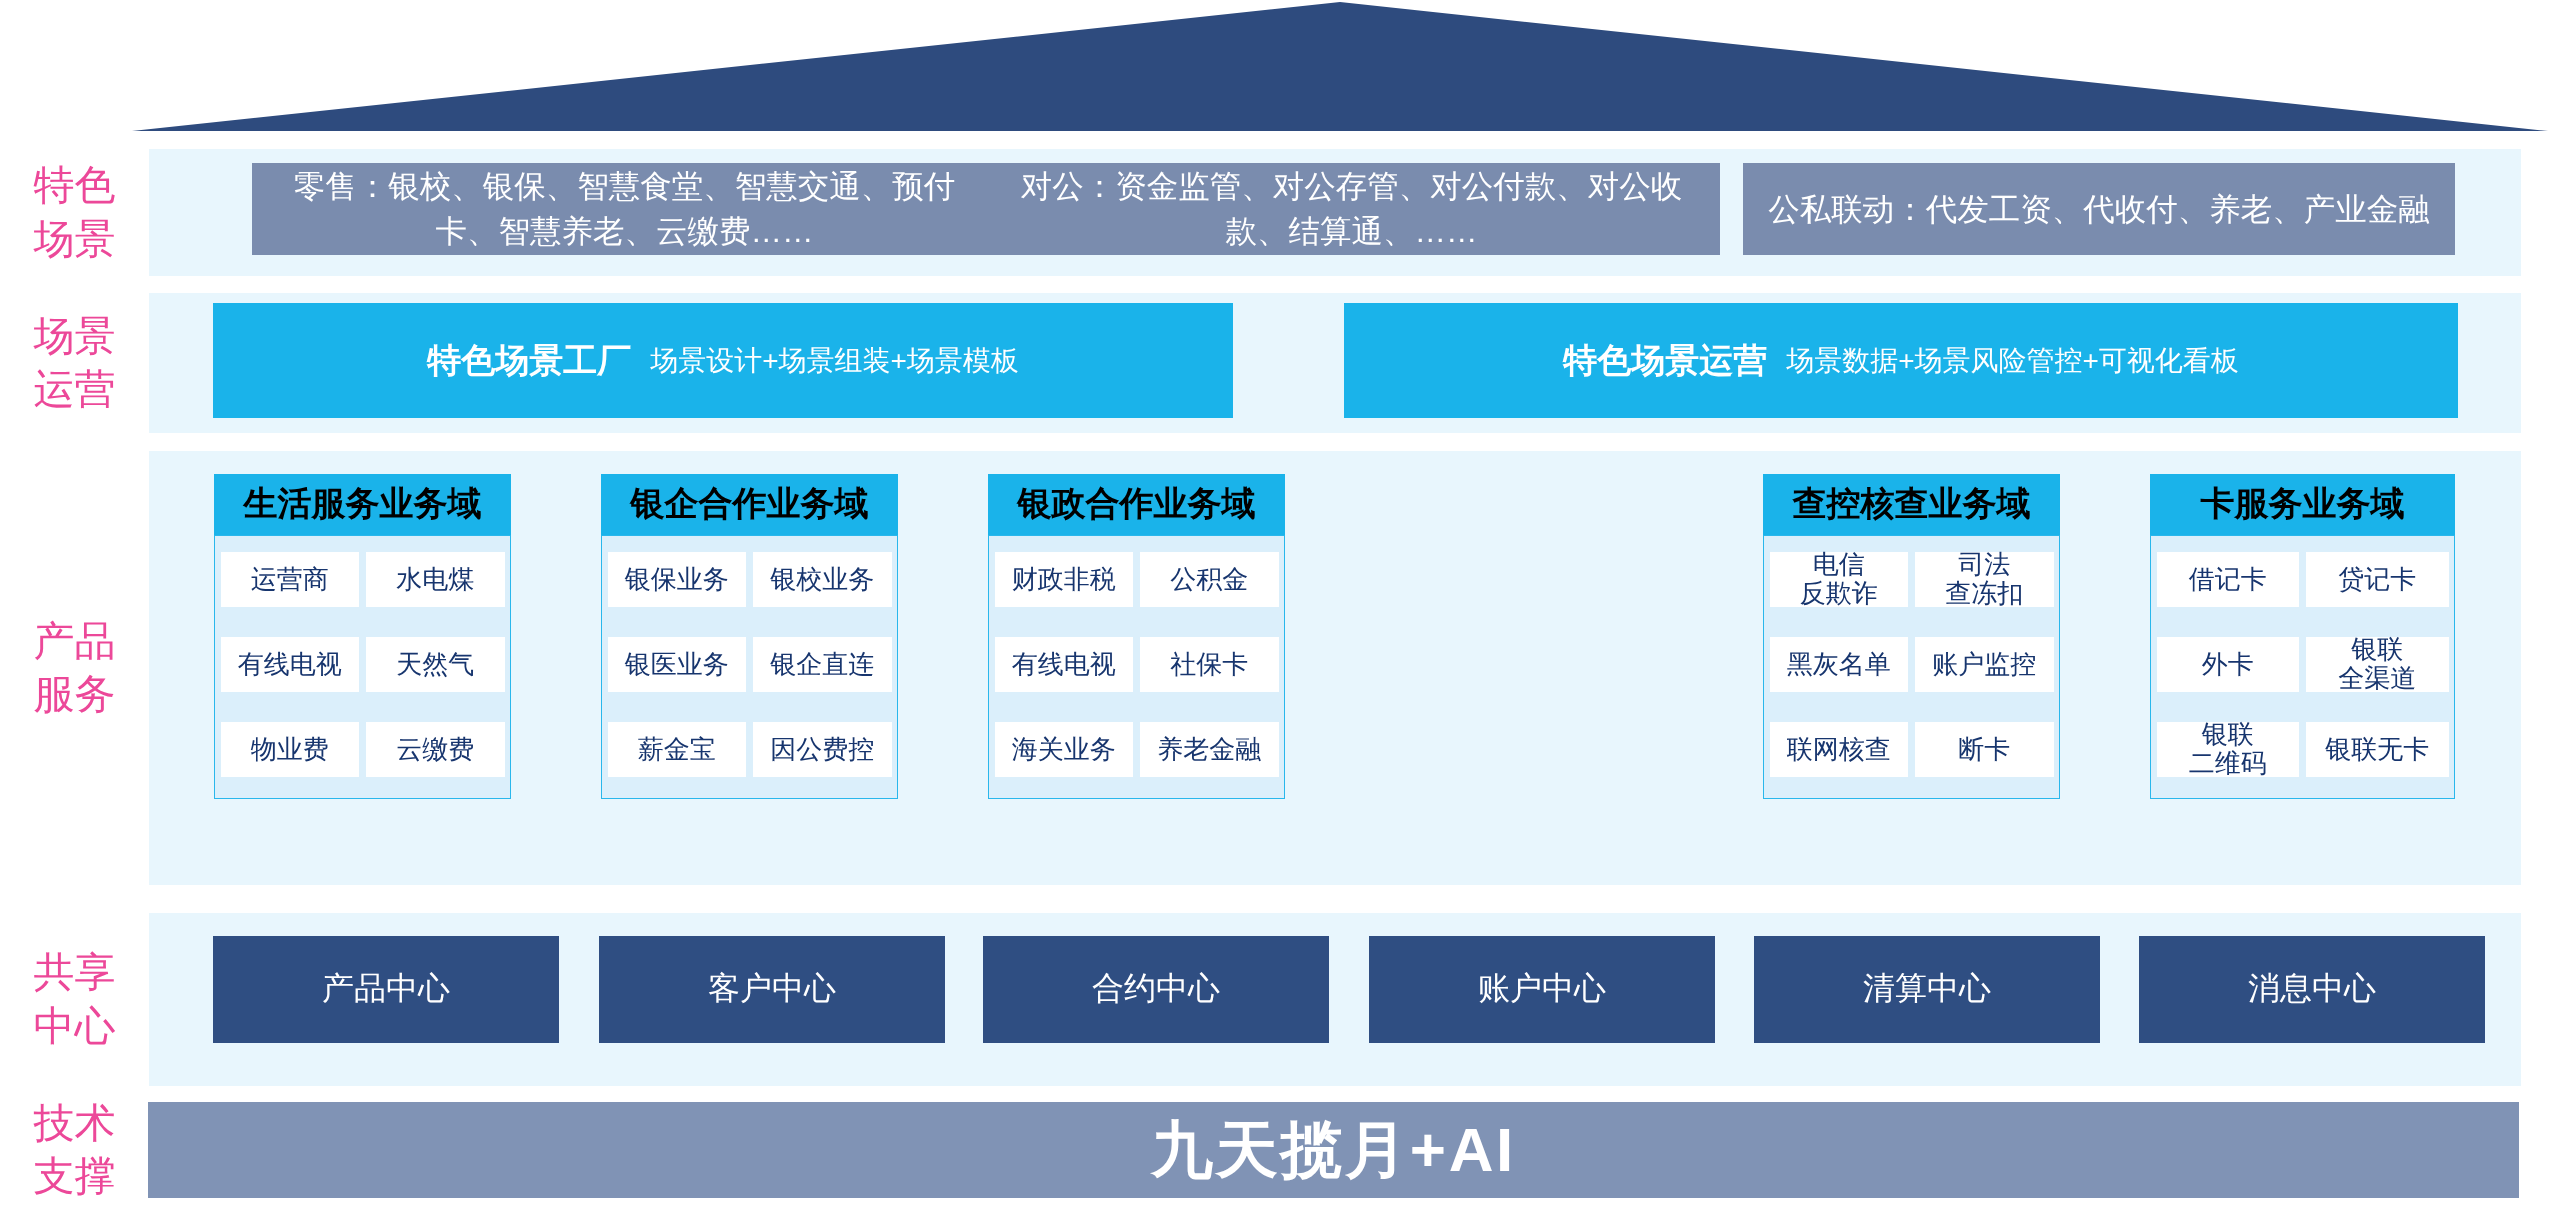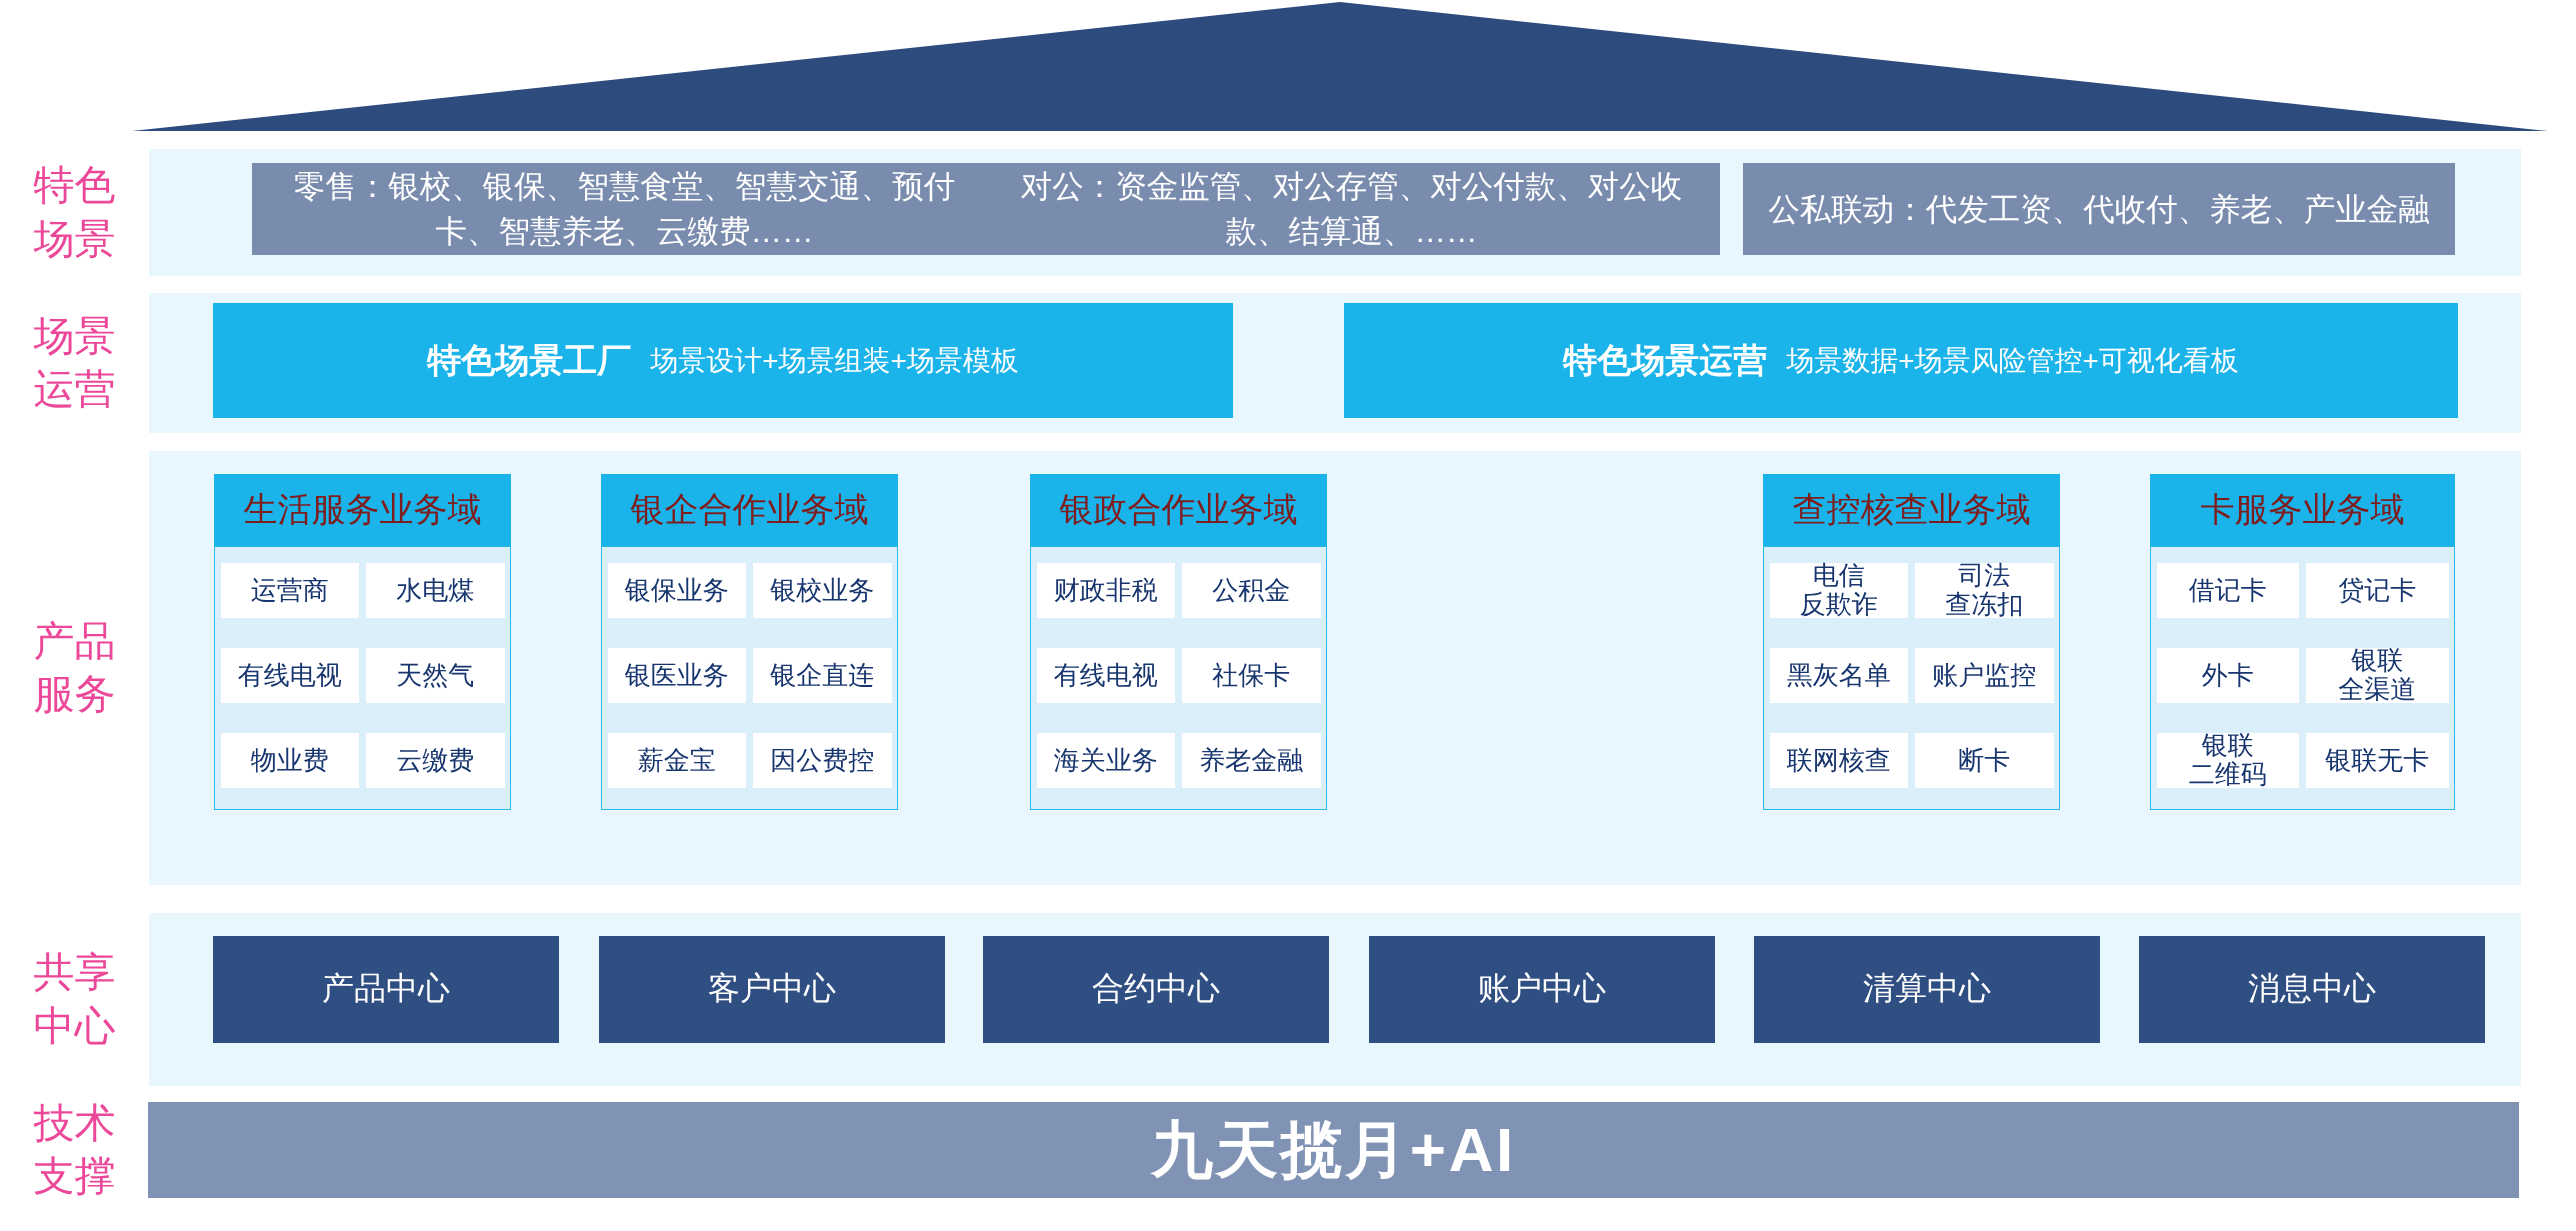--- a/index.html
+++ b/index.html
@@ -42,23 +42,23 @@
   .ops-box { position:absolute; top:10.3px; height:115px; background:#1ab3ea; color:#ffffff;
           display:flex; flex-direction:row; align-items:center; justify-content:center;
           gap:19px; text-align:center; }
   #ops-box-0 { left:64px;   width:1020px; }
   #ops-box-1 { left:1195px; width:1114px; }
   .ops-title { font-size:34px; font-weight:bold; }
   .ops-sub   { font-size:28px; }
 
   
   .pcol { position:absolute; top:22.6px; width:297px; height:360px; }
-  #pcol-0 { left:65px; }  #pcol-1 { left:452px; }  #pcol-2 { left:881px; }
+  #pcol-0 { left:65px; }  #pcol-1 { left:452px; }  #pcol-2 { left:839px; }
   #pcol-3 { left:1227px; } #pcol-4 { left:1614px; } #pcol-5 { left:2001px; width:305px; }
-  .pcol-header { height:72px; background:#1ab3ea; color:#7f1d1d; font-weight:normal;
+  .pcol-header { height:61px; background:#1ab3ea; color:#000000; font-weight:bold;
           font-size:34px; display:flex; align-items:center; justify-content:center; }
   .pcol-panel { height:264px; background:#dbeffb; border:1.4px solid #29b7ec;
           display:grid; grid-template-columns:1fr 1fr; grid-template-rows:55px 55px 55px;
           column-gap:6.8px; row-gap:30px; padding:16.4px 5.5px 0 5.5px; }
   .pitem { background:#ffffff; color:#17356e; font-size:26px; line-height:1.12;
           display:flex; align-items:center; justify-content:center; text-align:center;
           white-space:pre-line; }
 
   
   .center-box { position:absolute; top:22.6px; height:107px; width:346px; background:#2f4e82;

